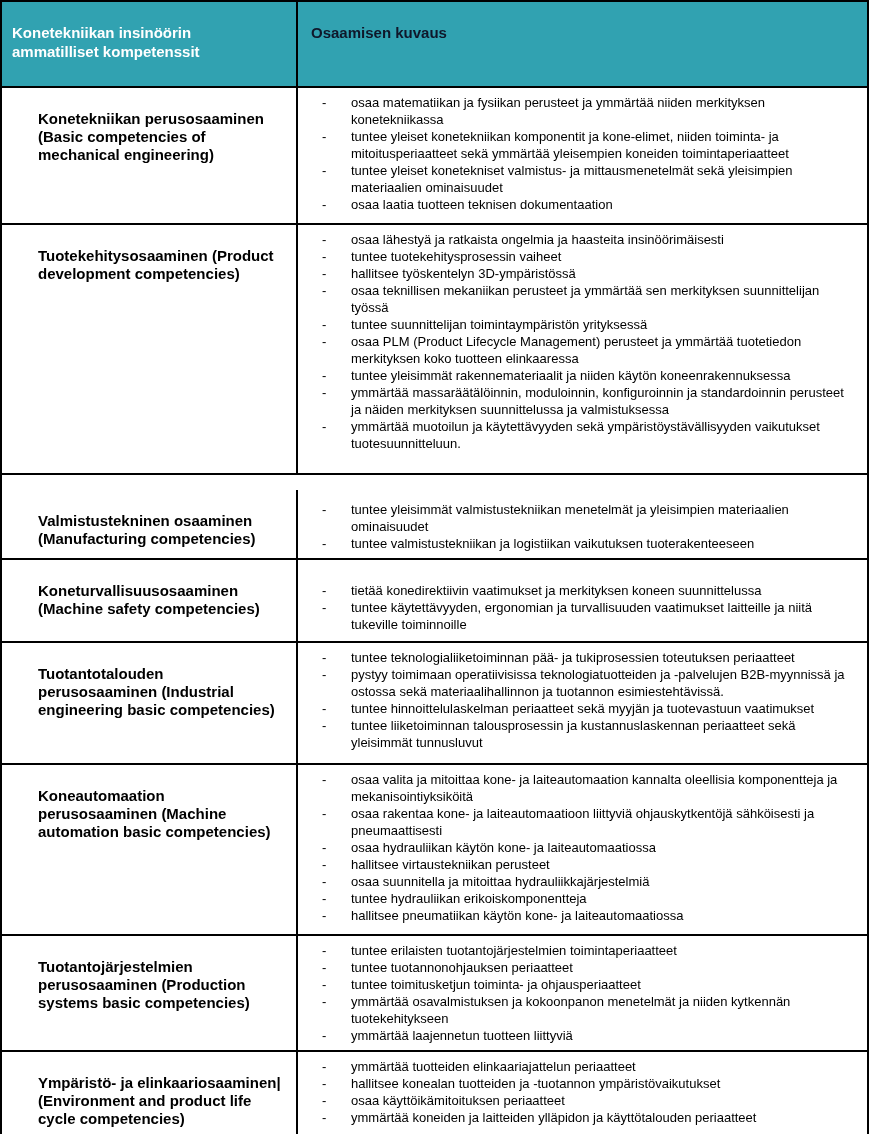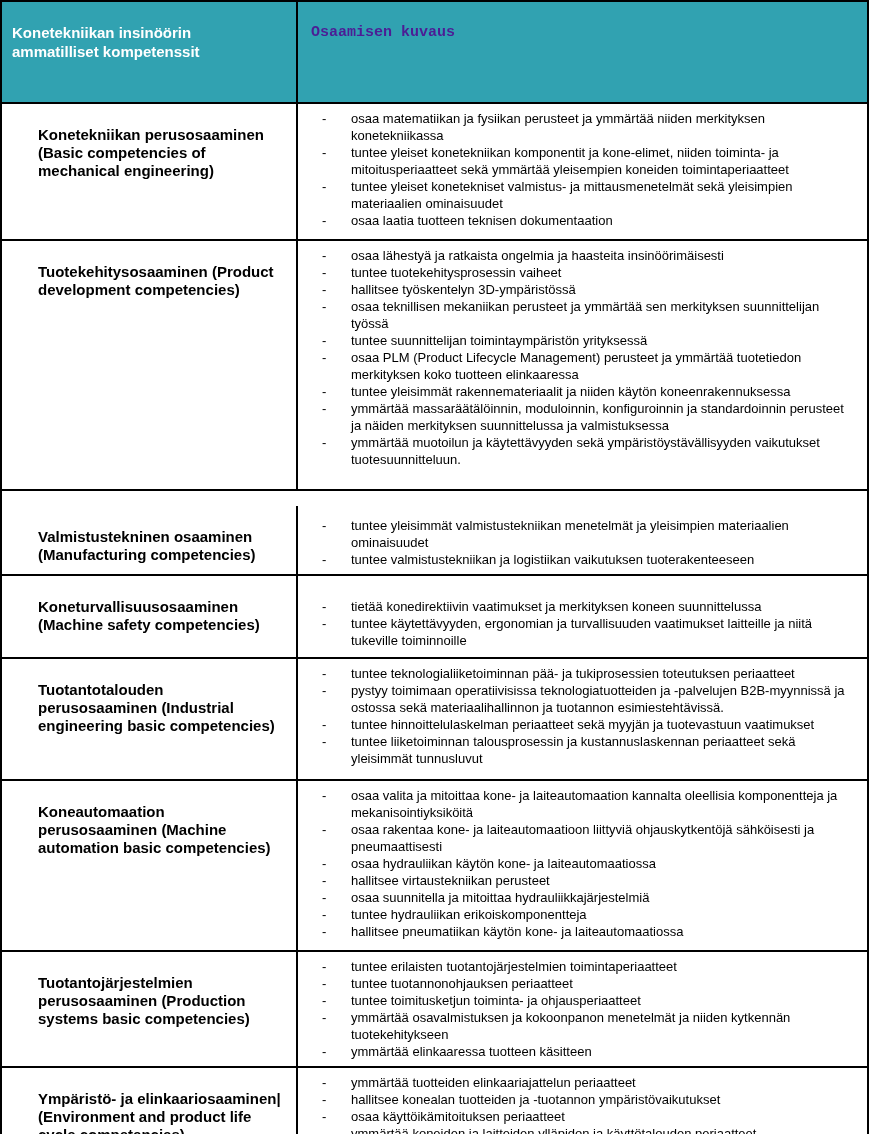--- a/index.html
+++ b/index.html
@@ -19,21 +19,21 @@
   .row { display: flex; width: 100%; }
   .cell-left {
     width: 296px;
     flex: 0 0 296px;
     border-right: 2px solid #000;
     padding: 22px 14px 10px 10px;
   }
   .cell-right { flex: 1 1 auto; padding: 6px 16px 6px 0; }
 
   
-  .header-row { height: 100px; }
+  .header-row { height: 84px; }
   .header-row .cell-left,
   .header-row .cell-right { padding-top: 21px; }
   .header-row .cell-right { padding-left: 13px; }
   .header-cell {
     color: #fff;
     font-weight: bold;
     font-size: 15px;
     line-height: 19px;
   }
 
@@ -74,21 +74,21 @@
     left: 24px;
     top: 0;
   }
 </style>
 </head>
 <body>
 
 <div class="table">
   <div class="row header-row" style="background: rgb(49, 162, 177);">
     <div class="cell-left header-cell" style="color: rgb(255, 255, 255);">Konetekniikan insinöörin ammatilliset kompetenssit</div>
-    <div class="cell-right header-cell" style="color: #4c1d95; font-family: Liberation Mono, monospace;">Osaamisen kuvaus</div>
+    <div class="cell-right header-cell" style="color: #0f172a;">Osaamisen kuvaus</div>
   </div>
   <div style="display:contents"><div class="row body-row">
         <div class="cell-left title">Konetekniikan perusosaaminen (Basic competencies of mechanical engineering)</div>
         <div class="cell-right">
           <ul>
             <li>osaa matematiikan ja fysiikan perusteet ja ymmärtää niiden merkityksen konetekniikassa</li>
             <li>tuntee yleiset konetekniikan komponentit ja kone-elimet, niiden toiminta- ja mitoitusperiaatteet sekä ymmärtää yleisempien koneiden toimintaperiaatteet</li>
             <li>tuntee yleiset konetekniset valmistus- ja mittausmenetelmät sekä yleisimpien materiaalien ominaisuudet</li>
             <li>osaa laatia tuotteen teknisen dokumentaation</li>
           </ul>
@@ -148,21 +148,21 @@
           </ul>
         </div>
       </div><div class="row body-row">
         <div class="cell-left title">Tuotantojärjestelmien perusosaaminen (Production systems basic competencies)</div>
         <div class="cell-right">
           <ul>
             <li>tuntee erilaisten tuotantojärjestelmien toimintaperiaatteet</li>
             <li>tuntee tuotannonohjauksen periaatteet</li>
             <li>tuntee toimitusketjun toiminta- ja ohjausperiaatteet</li>
             <li>ymmärtää osavalmistuksen ja kokoonpanon menetelmät ja niiden kytkennän tuotekehitykseen</li>
-            <li>ymmärtää elinkaaressa tuotteen käsitteen</li>
+            <li>ymmärtää laajennetun tuotteen liittyviä</li>
           </ul>
         </div>
       </div><div class="row body-row">
         <div class="cell-left title">Ympäristö- ja elinkaariosaaminen| (Environment and product life cycle competencies)</div>
         <div class="cell-right">
           <ul>
             <li>ymmärtää tuotteiden elinkaariajattelun periaatteet</li>
             <li>hallitsee konealan tuotteiden ja -tuotannon ympäristövaikutukset</li>
             <li>osaa käyttöikämitoituksen periaatteet</li>
             <li>ymmärtää koneiden ja laitteiden ylläpidon ja käyttötalouden periaatteet</li>

